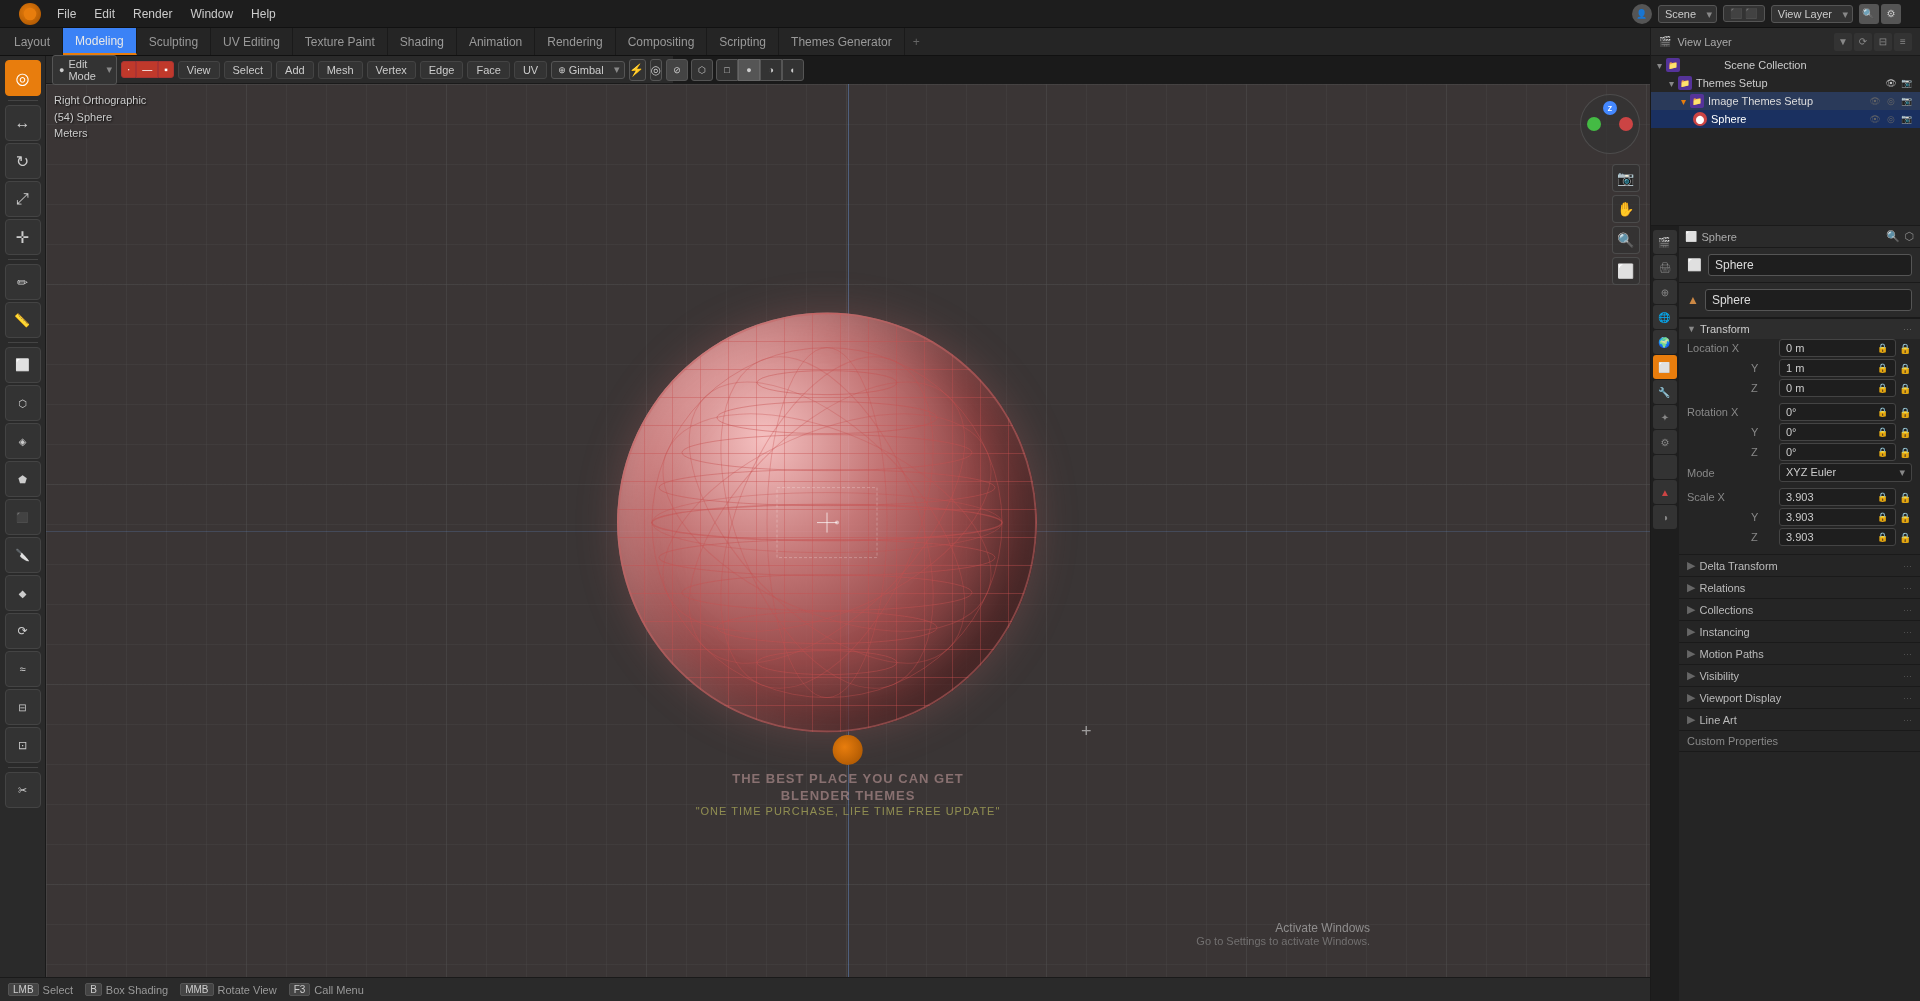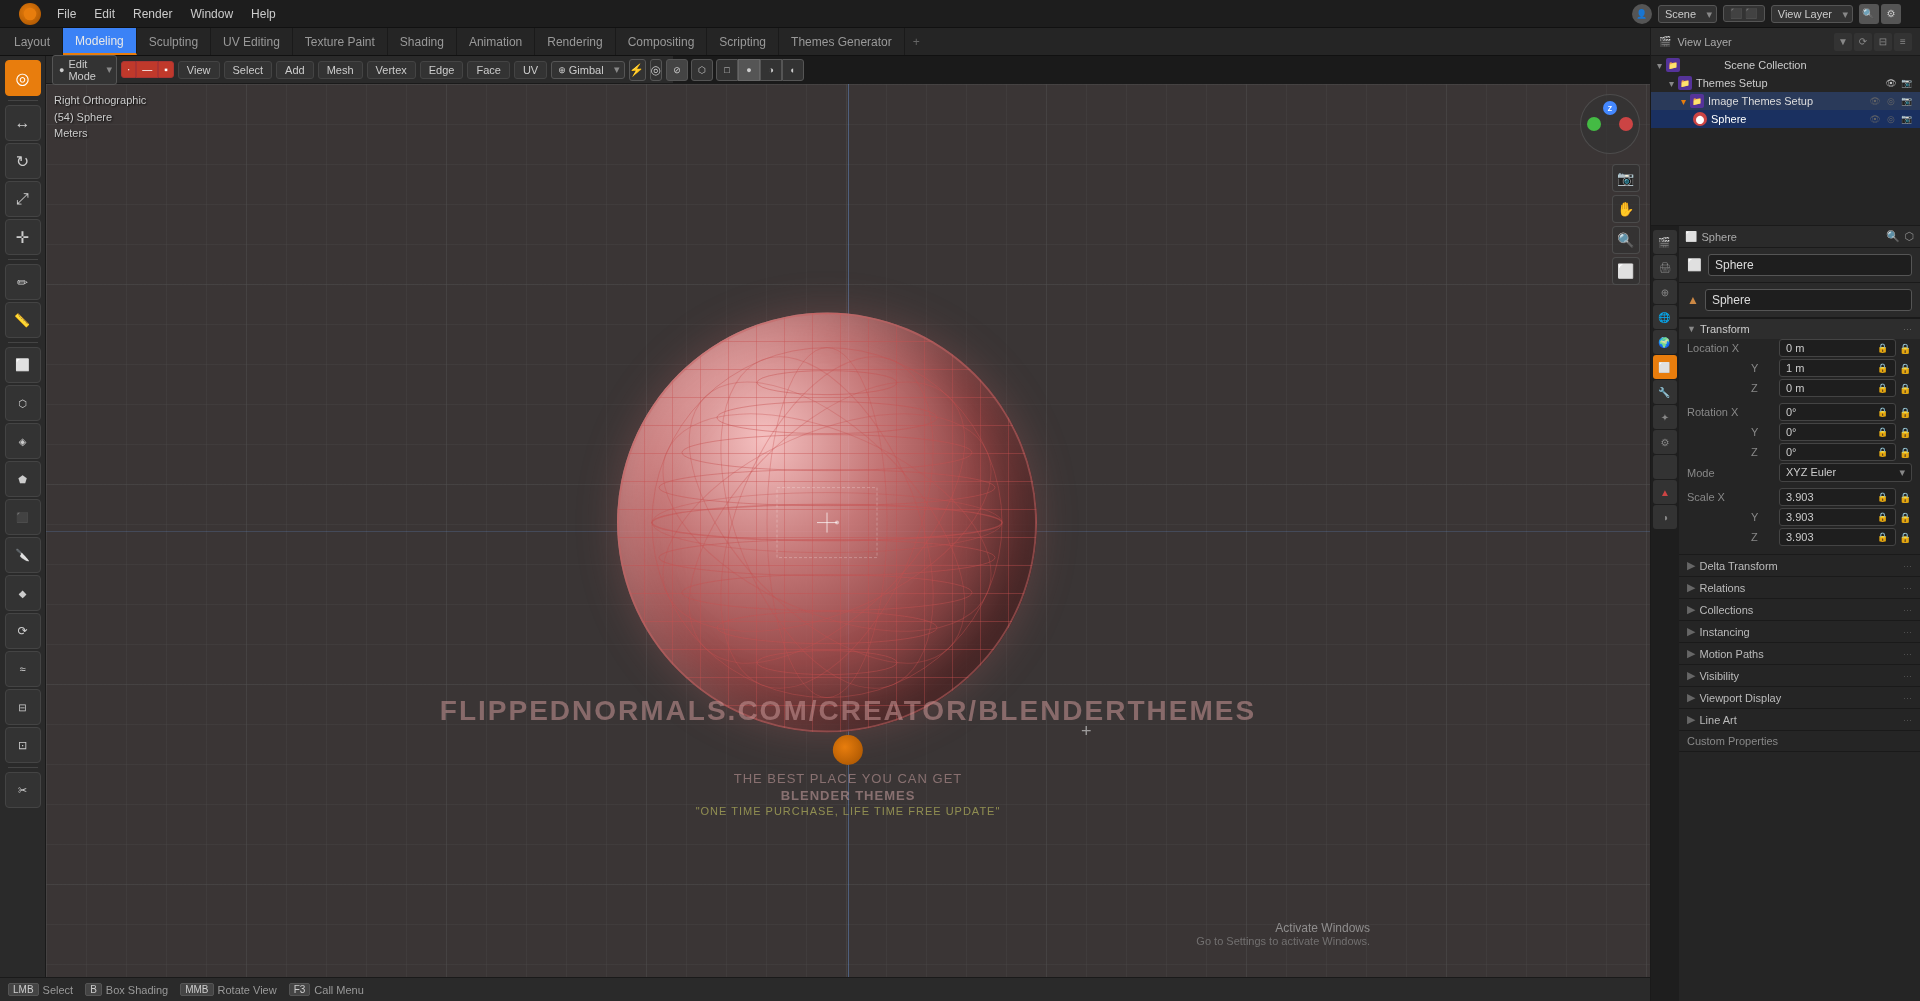--- a/index.html
+++ b/index.html
@@ -459,21 +459,21 @@
     .blender-logo-wm {
       width: 30px; height: 30px;
       background: radial-gradient(circle at 40% 40%, #e87d0d, #a05000);
       border-radius: 50%;
       margin: 0 auto 4px;
     }
     .watermark-line1 {
       font-size: 13px;
       color: rgba(200,160,160,0.55);
       letter-spacing: 1px;
-      font-weight: 400;
+      font-weight: 700;
     }
     .watermark-line2 {
       font-size: 13px;
       color: rgba(200,160,160,0.55);
       letter-spacing: 1px;
       font-weight: 700;
     }
     .watermark-line3 {
       font-size: 11px;
       color: rgba(200,200,100,0.6);
@@ -751,21 +751,20 @@
   <div class="viewport-right-btns">
     <div class="vp-btn" title="Camera View">📷</div>
     <div class="vp-btn" title="Pan View">✋</div>
     <div class="vp-btn" title="Zoom">🔍</div>
     <div class="vp-btn" title="Overlays">⬜</div>
   </div>
 
   <div class="plus-cursor" style="left: 1035px; top: 637px;">+</div>
 
   <div class="watermark">
-    <div class="watermark-url">FLIPPEDNORMALS.COM/CREATOR/BLENDERTHEMES</div>
     <div class="watermark-sub">
       <div class="blender-logo-wm"></div>
       <div class="watermark-line1">THE BEST PLACE YOU CAN GET</div>
       <div class="watermark-line2">BLENDER THEMES</div>
       <div class="watermark-line3">"ONE TIME PURCHASE, LIFE TIME FREE UPDATE"</div>
     </div>
   </div>
 
   <div class="activate-windows">
     <div class="activate-line1">Activate Windows</div>

